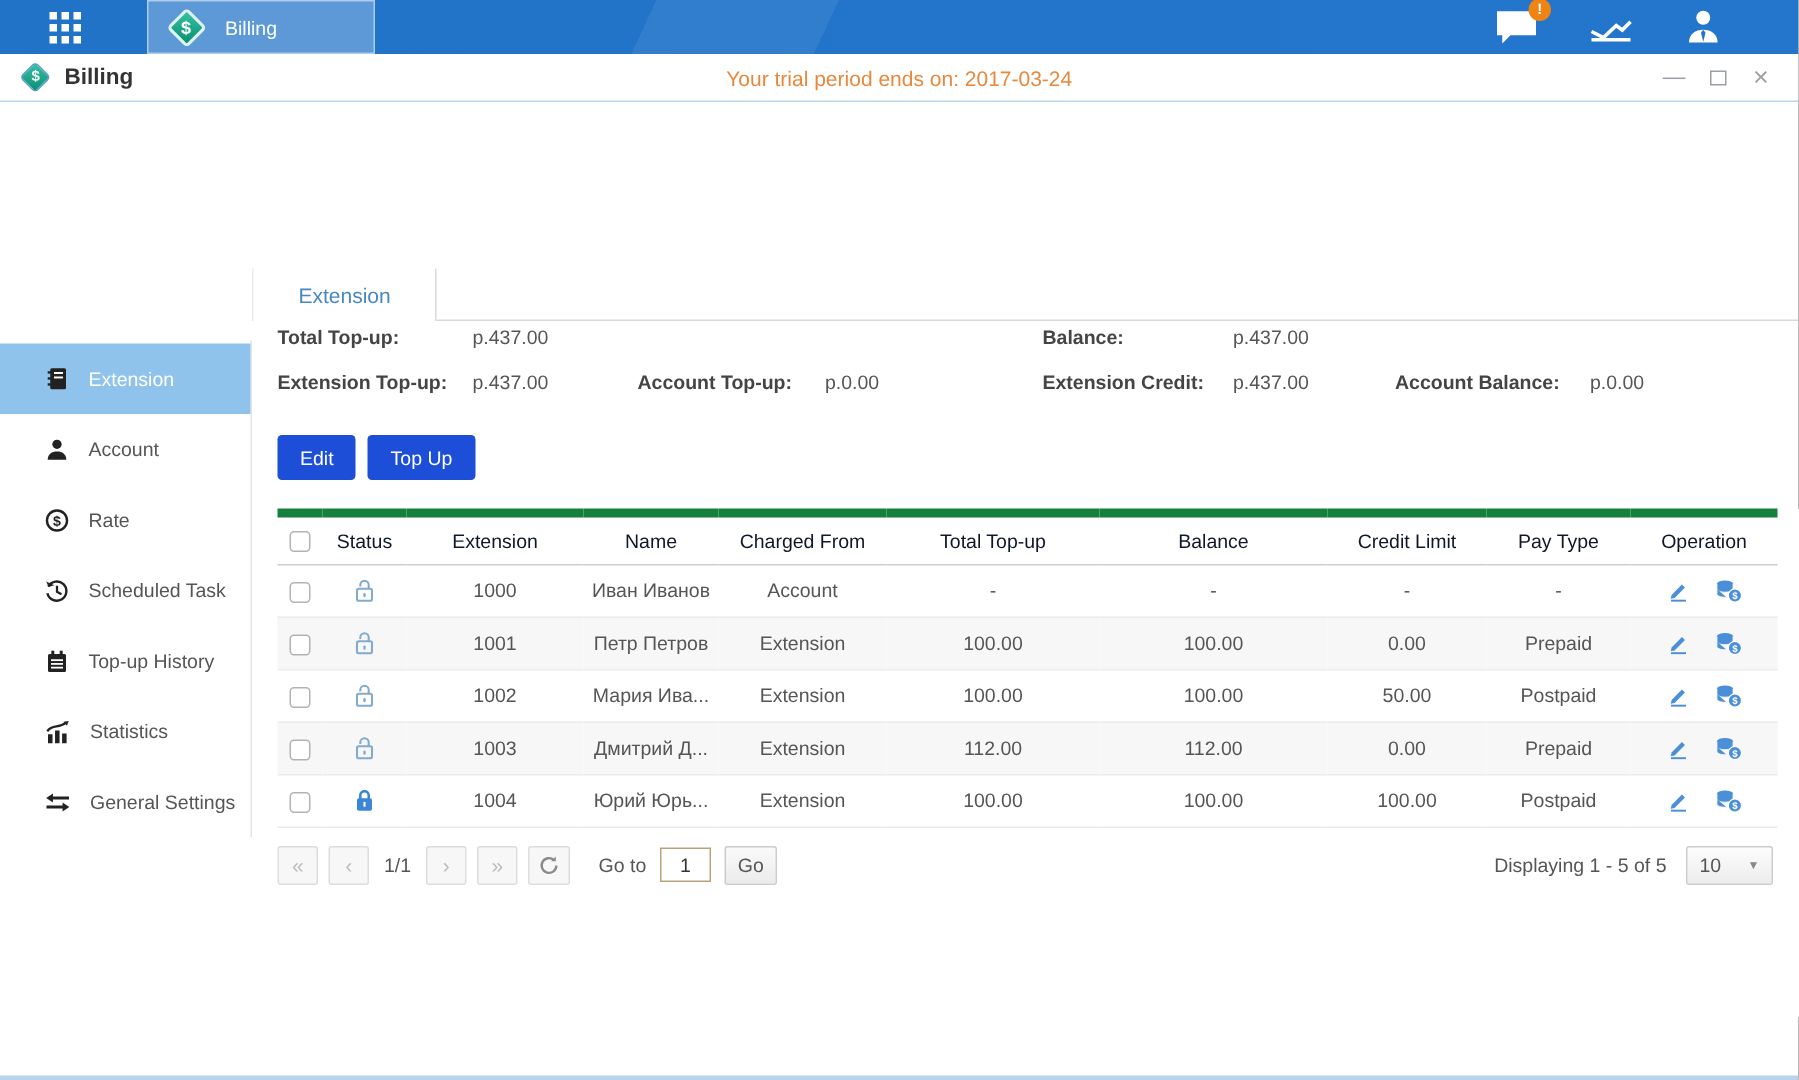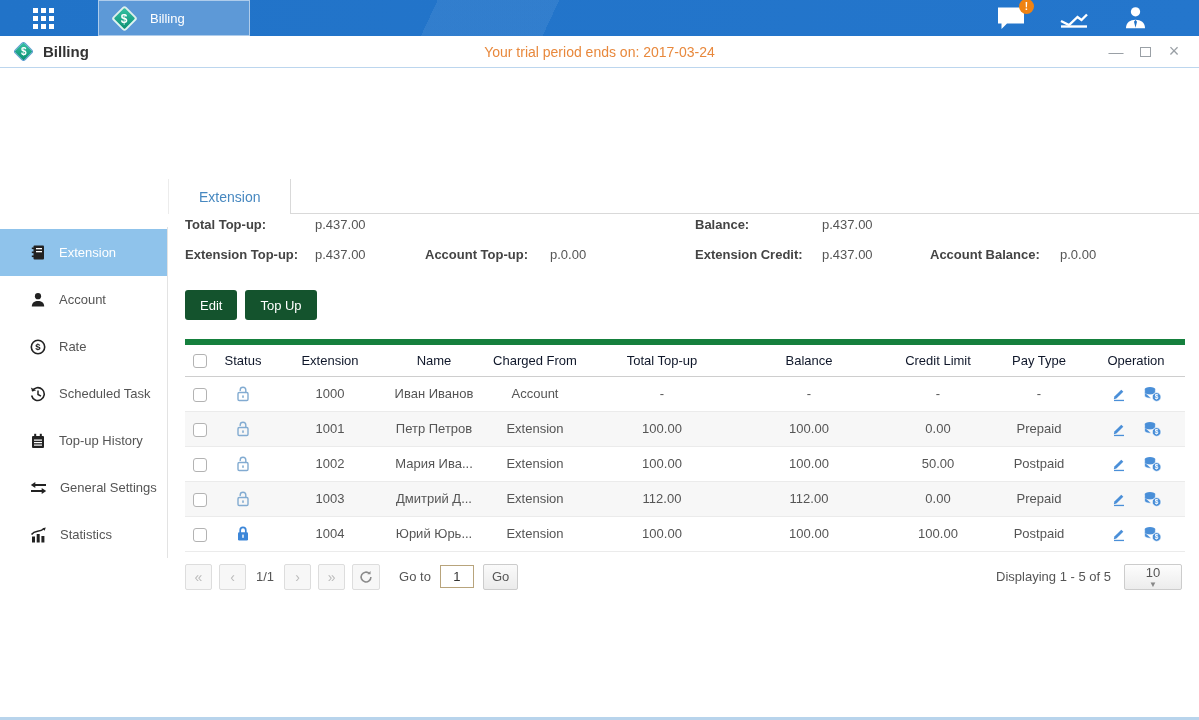--- a/index.html
+++ b/index.html
@@ -51,21 +51,21 @@
 
   .panel { flex:1; display:flex; flex-direction:column; padding:0 17px; min-height:0; }
   .summary-row { display:grid; grid-template-columns:130px 110px 125px 145px 127px 108px 130px 1fr;
     font-size:13px; color:#555; align-items:center; }
   .summary-row.r1 { margin-top:3px; }
   .summary-row.r2 { margin-top:15px; }
   .summary-row .lbl { font-weight:bold; color:#444; }
   .c5 { grid-column:5; } .c6 { grid-column:6; }
 
   .toolbar { margin:28px 0 19px; display:flex; gap:8px; }
-  .btn-blue { background:#14532d; color:#fff; border:none; font-size:13px; height:30px; padding:0 15px;
+  .btn-blue { background:#1d4ed8; color:#fff; border:none; font-size:13px; height:30px; padding:0 15px;
     border-radius:3px; cursor:pointer; font-family:inherit; }
 
   table { width:100%; border-collapse:collapse; table-layout:fixed; font-size:13px; color:#555; }
   thead th { border-top:6px solid #15803d; border-bottom:1px solid #cecece; height:34px; font-weight:normal; color:#0f172a; text-align:center; }
   tbody td { height:35px; border-bottom:1px solid #ebebeb; text-align:center; }
   tbody tr:nth-child(even) { background:#f7f7f7; }
   .cb { width:14px; height:14px; border:1px solid #b3b3b3; border-radius:3px; display:inline-block; background:#fff; vertical-align:middle; cursor:pointer; }
   .status-cell svg { display:none; vertical-align:middle; }
   .status-cell[data-status="unlocked"] .lock-open { display:inline-block; }
   .status-cell[data-status="locked"] .lock-closed { display:inline-block; }
@@ -77,21 +77,21 @@
   .pg-btn { min-width:27px; height:26px; border:1px solid #ddd; background:#f7f7f7; color:#bcbcbc; font-size:14px;
     display:flex; align-items:center; justify-content:center; border-radius:2px; margin-right:7px; cursor:pointer; padding:0 6px; }
   .page-label { margin:0 10px 0 3px; color:#555; }
   .goto-label { margin-left:12px; }
   .goto-input { width:34px; height:23px; border:1px solid #b8a47c; text-align:center; font-size:13px; color:#333;
     margin:0 9px; font-family:inherit; }
   .go-btn { min-width:32px; height:26px; border:1px solid #ccc; background:linear-gradient(#fafafa,#ebebeb); color:#555;
     font-size:13px; border-radius:2px; display:flex; align-items:center; justify-content:center; padding:12px 8px; cursor:pointer; }
   .footer-right { margin-left:auto; display:flex; align-items:center; gap:13px; }
   .page-size { width:58px; height:26px; border:1px solid #ccc; background:linear-gradient(#fdfdfd,#ececec); border-radius:2px;
-    display:flex; align-items:center; justify-content:space-between; padding:0 8px; color:#555; cursor:pointer;flex-direction:column; }
+    display:flex; align-items:center; justify-content:space-between; padding:0 8px; color:#555; cursor:pointer; }
   .page-size .arrow { font-size:8px; color:#888; }
 </style>
 </head>
 <body>
 
 <div class="screen">
 
   <div class="topbar">
     <div class="apps">
       <i></i>
@@ -191,37 +191,37 @@
           <rect x="2" y="3" width="12" height="12" rx="1" fill="#222"></rect>
           <rect x="4.2" y="0.8" width="2" height="3.5" fill="#222"></rect>
           <rect x="9.8" y="0.8" width="2" height="3.5" fill="#222"></rect>
           <rect x="4" y="6.5" width="8" height="1.2" fill="#fff"></rect>
           <rect x="4" y="9" width="8" height="1.2" fill="#fff"></rect>
           <rect x="4" y="11.5" width="8" height="1.2" fill="#fff"></rect>
         </svg>
         <span>Top-up History</span>
       </div>
       <div class="side-item">
-        <svg width="17" height="14" viewBox="0 0 17 14">
-          <rect x="4" y="3" width="12" height="2" fill="#222"></rect>
-          <path d="M0.8 4 l4.5-3 v6 z" fill="#222"></path>
-          <rect x="1" y="9" width="12" height="2" fill="#222"></rect>
-          <path d="M16.2 10 l-4.5-3 v6 z" fill="#222"></path>
-        </svg>
-        <span>General Settings</span>
-      </div>
-      <div class="side-item">
         <svg width="17" height="16" viewBox="0 0 17 16">
           <rect x="2" y="9.5" width="3" height="6" fill="#222"></rect>
           <rect x="6.7" y="7" width="3" height="8.5" fill="#222"></rect>
           <rect x="11.4" y="9" width="3" height="6.5" fill="#222"></rect>
           <path d="M1.5 7.5 C5 2.5 9 6 14 1.8" fill="none" stroke="#222" stroke-width="1.5"></path>
           <path d="M15.8 0.6 l-3.4 0.6 2.2 2.6 z" fill="#222"></path>
         </svg>
         <span>Statistics</span>
+      </div>
+      <div class="side-item">
+        <svg width="17" height="14" viewBox="0 0 17 14">
+          <rect x="4" y="3" width="12" height="2" fill="#222"></rect>
+          <path d="M0.8 4 l4.5-3 v6 z" fill="#222"></path>
+          <rect x="1" y="9" width="12" height="2" fill="#222"></rect>
+          <path d="M16.2 10 l-4.5-3 v6 z" fill="#222"></path>
+        </svg>
+        <span>General Settings</span>
       </div>
     </aside>
 
     <main class="main">
       <div class="tabstrip">
         <div class="tab">Extension</div>
         <div class="filler"></div>
       </div>
 
       <div class="panel">

